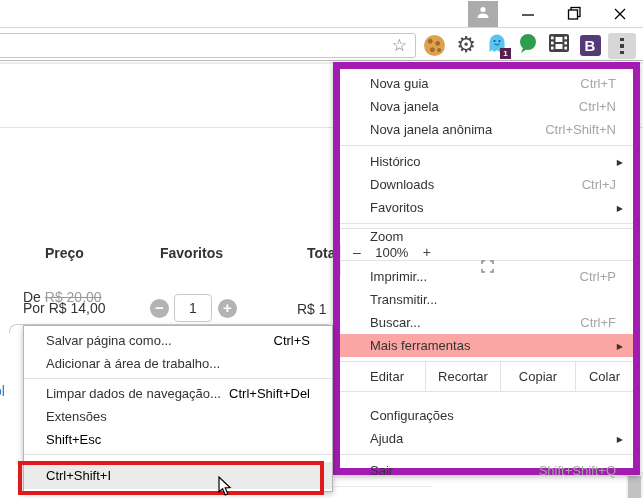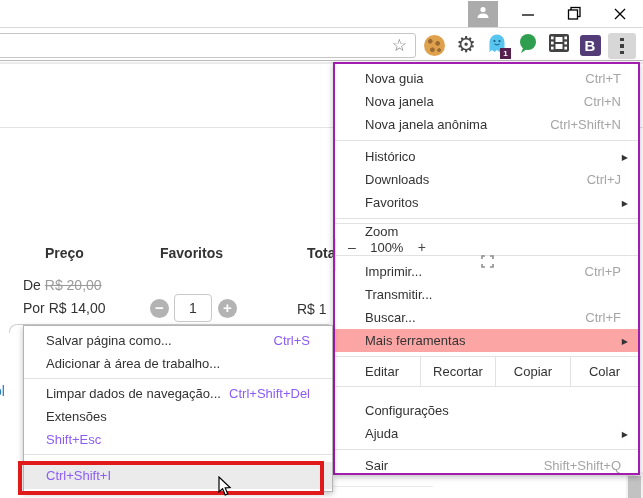--- a/index.html
+++ b/index.html
@@ -29,37 +29,37 @@
   .b-icon{width:21px;height:21px;background:#533b78;border-radius:3px;color:#fff;font-weight:bold;
     font-size:15px;line-height:21px;text-align:center;}
   .menu-btn{position:absolute;left:608px;top:4px;width:28px;height:26px;background:#d7d7d7;border-radius:3px;
     display:flex;flex-direction:column;align-items:center;justify-content:center;gap:3px;}
   .menu-btn i{width:3.5px;height:3.5px;background:#3f3f3f;display:block;}
   
   .page{position:absolute;left:0;top:62px;width:643px;height:436px;background:#fff;}
   .page-topstrip{position:absolute;left:0;top:0;width:643px;height:2px;background:#ebebeb;}
   .page-line1{position:absolute;left:0;top:65px;width:643px;height:1px;background:#e3e3e3;}
   .col-h{position:absolute;top:183px;font-weight:bold;font-size:14px;color:#333;}
-  .price-old{position:absolute;left:23px;top:215px;font-size:14px;color:#333;}
+  .price-old{position:absolute;left:23px;top:227px;font-size:14px;color:#333;}
   .price-old s{color:#9a9a9a;}
   .price-new{position:absolute;left:23px;top:238px;font-size:14px;color:#333;}
   .step-btn{position:absolute;width:19px;height:19px;border-radius:50%;background:#b3b3b3;color:#fff;
     font-size:15px;font-weight:bold;text-align:center;line-height:18px;}
   .qty-input{position:absolute;left:174px;top:232px;width:38px;height:28px;border:1px solid #c9c9c9;border-radius:4px;
     text-align:center;font-size:14px;color:#333;font-family:inherit;background:#fff;padding:0;}
   .total-frag{position:absolute;left:297px;top:239px;font-size:14px;color:#333;}
   .link-frag{position:absolute;left:-6px;top:321px;font-size:14px;color:#2f7cc0;}
   .panel-corner{position:absolute;left:9px;top:262px;width:320px;height:9px;
     border-top:1px solid #cfcfcf;border-left:1px solid #cfcfcf;border-top-left-radius:8px;}
   .page-line2{position:absolute;left:325px;top:424px;width:108px;height:1px;background:#ebebeb;}
   .scroll-track{position:absolute;left:626px;top:410px;width:17px;height:26px;background:#f2f2f2;}
   .scroll-thumb{position:absolute;left:628px;top:414px;width:13px;height:22px;background:#c2c2c2;}
   
   .mainmenu{position:absolute;left:333px;top:62px;width:307px;height:413px;background:#fff;
-    border:2px solid #a21caf;box-shadow:0 2px 6px rgba(0,0,0,.25);padding-top:3px;z-index:10;font-size:13px;}
+    border:7px solid #a21caf;box-shadow:0 2px 6px rgba(0,0,0,.25);padding-top:3px;z-index:10;font-size:13px;}
   .mi{position:relative;height:23px;display:flex;align-items:center;justify-content:space-between;
     padding:0 17px 0 30px;white-space:nowrap;}
   .mi .sc{color:#a5a5a5;}
   .mi.hl{background:#fca5a5;}
   .arrow{position:absolute;right:10px;top:50%;transform:translateY(-50%);font-size:8px;color:#333;}
   .msep{height:1px;background:#e2e2e2;margin:4px 0;}
   .zoomrow{height:33px;display:flex;align-items:stretch;border-top:1px solid #e2e2e2;border-bottom:1px solid #e2e2e2;margin:0 0 4px 0;flex-direction:column;}
   .zoomrow .zlabel{width:142px;display:flex;align-items:center;padding-left:30px;}
   .zoomrow .zctrl{width:103px;display:flex;align-items:center;justify-content:space-between;
     padding:0 12px;border-left:1px solid #e2e2e2;}
@@ -68,21 +68,21 @@
   .editrow{height:31px;display:flex;align-items:stretch;border-top:1px solid #e2e2e2;border-bottom:1px solid #e2e2e2;margin-top:4px;}
   .editrow .elabel{width:85px;display:flex;align-items:center;padding-left:30px;}
   .editrow .ebtn{width:75px;display:flex;align-items:center;justify-content:center;border-left:1px solid #e2e2e2;}
   .editrow .ebtn:last-child{flex:1;width:auto;}
   .mt12{margin-top:12px;}
   
   .submenu{position:absolute;left:23px;top:325px;width:310px;height:167px;background:#fff;
     border:1px solid #b4b4b4;box-shadow:0 2px 6px rgba(0,0,0,.25);padding-top:3px;z-index:11;font-size:13px;}
   .smi{position:relative;height:23px;display:flex;align-items:center;justify-content:space-between;
     padding:0 22px;white-space:nowrap;}
-  .smi .sc{color:#8b5cf6;}
+  .smi .sc{color:#000000;}
   .smi.hl{background:#ebebeb;height:27px;margin-top:7px;}
   
   .red-box{position:absolute;left:18px;top:461px;width:306px;height:34px;border:4px solid #e01a1a;z-index:20;}
   .cursor{position:absolute;left:218px;top:476px;z-index:30;}
 </style>
 </head>
 <body>
 
 <div id="stage">
 

